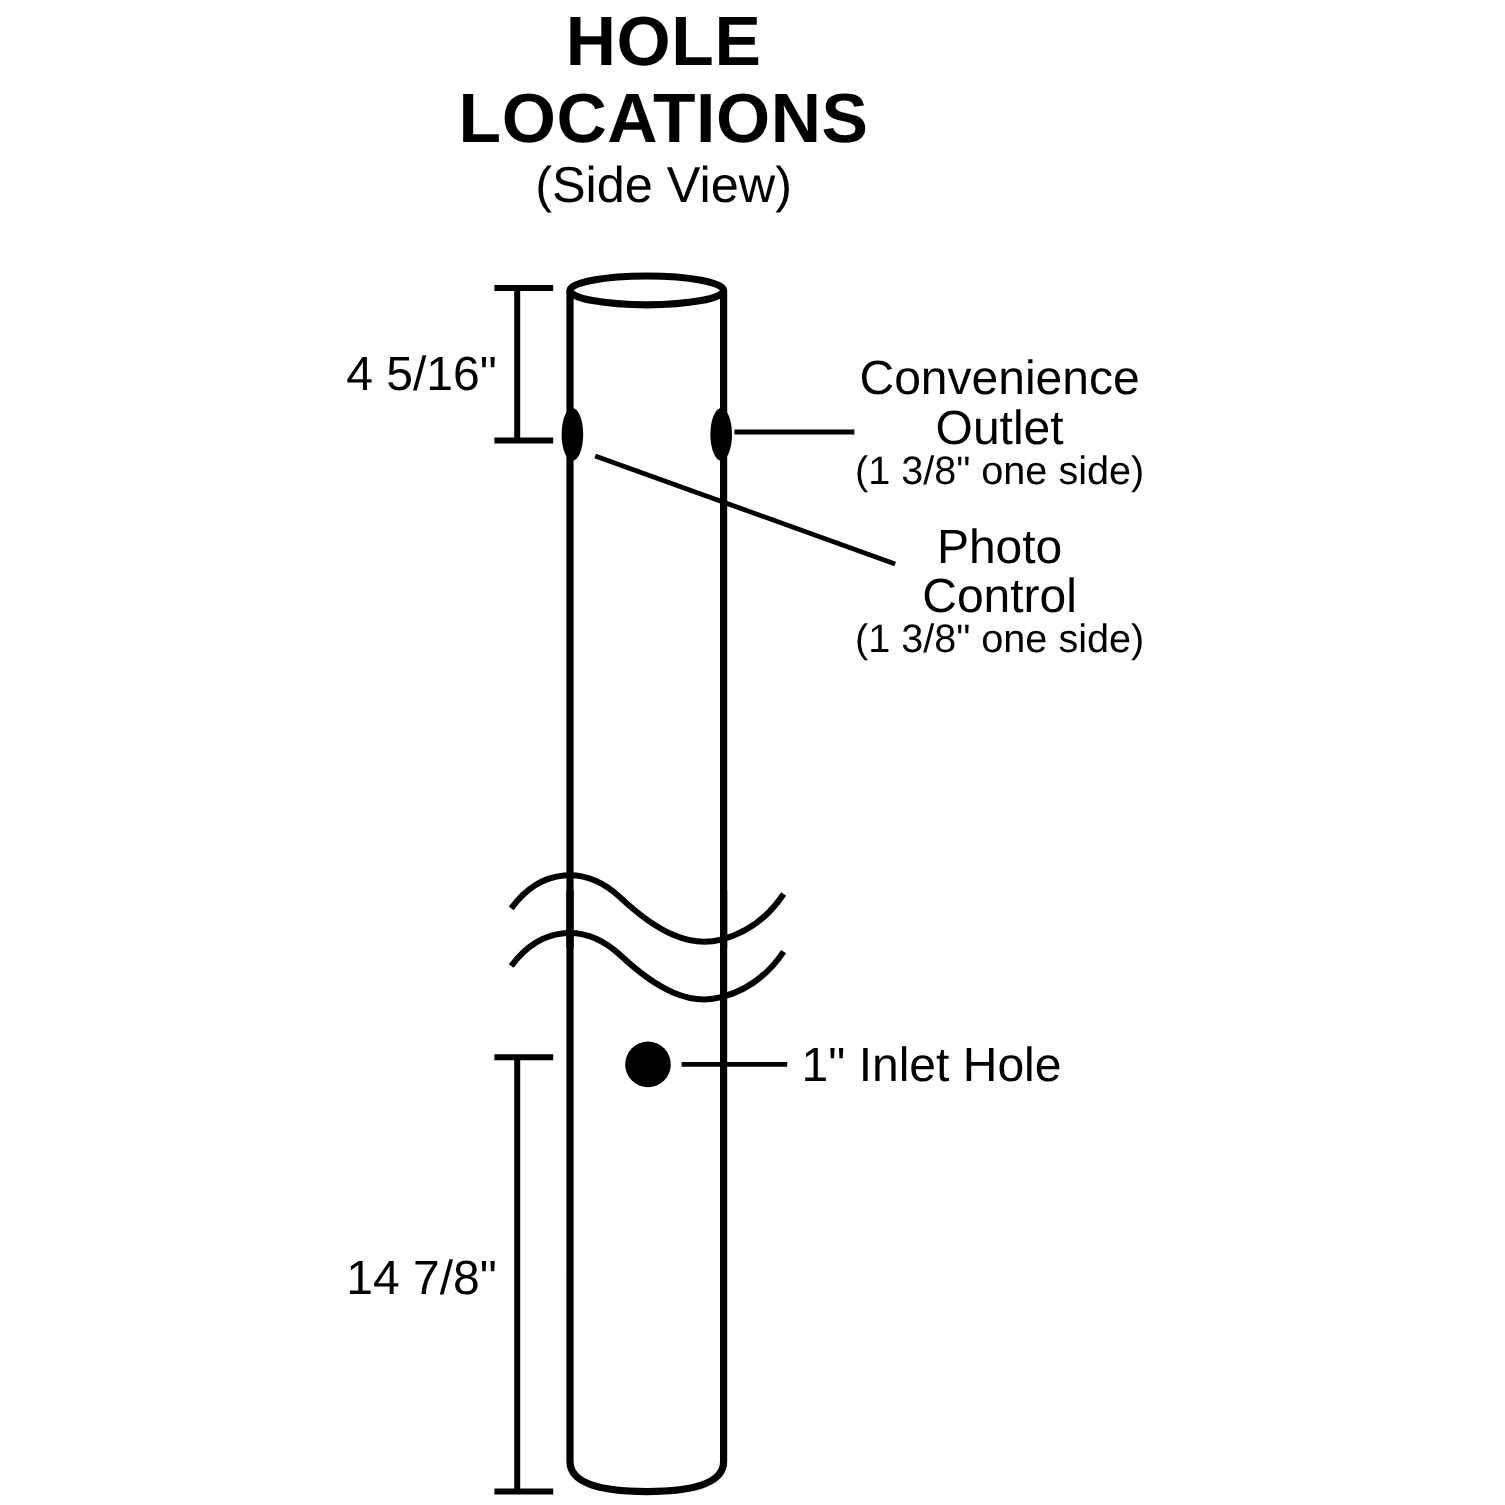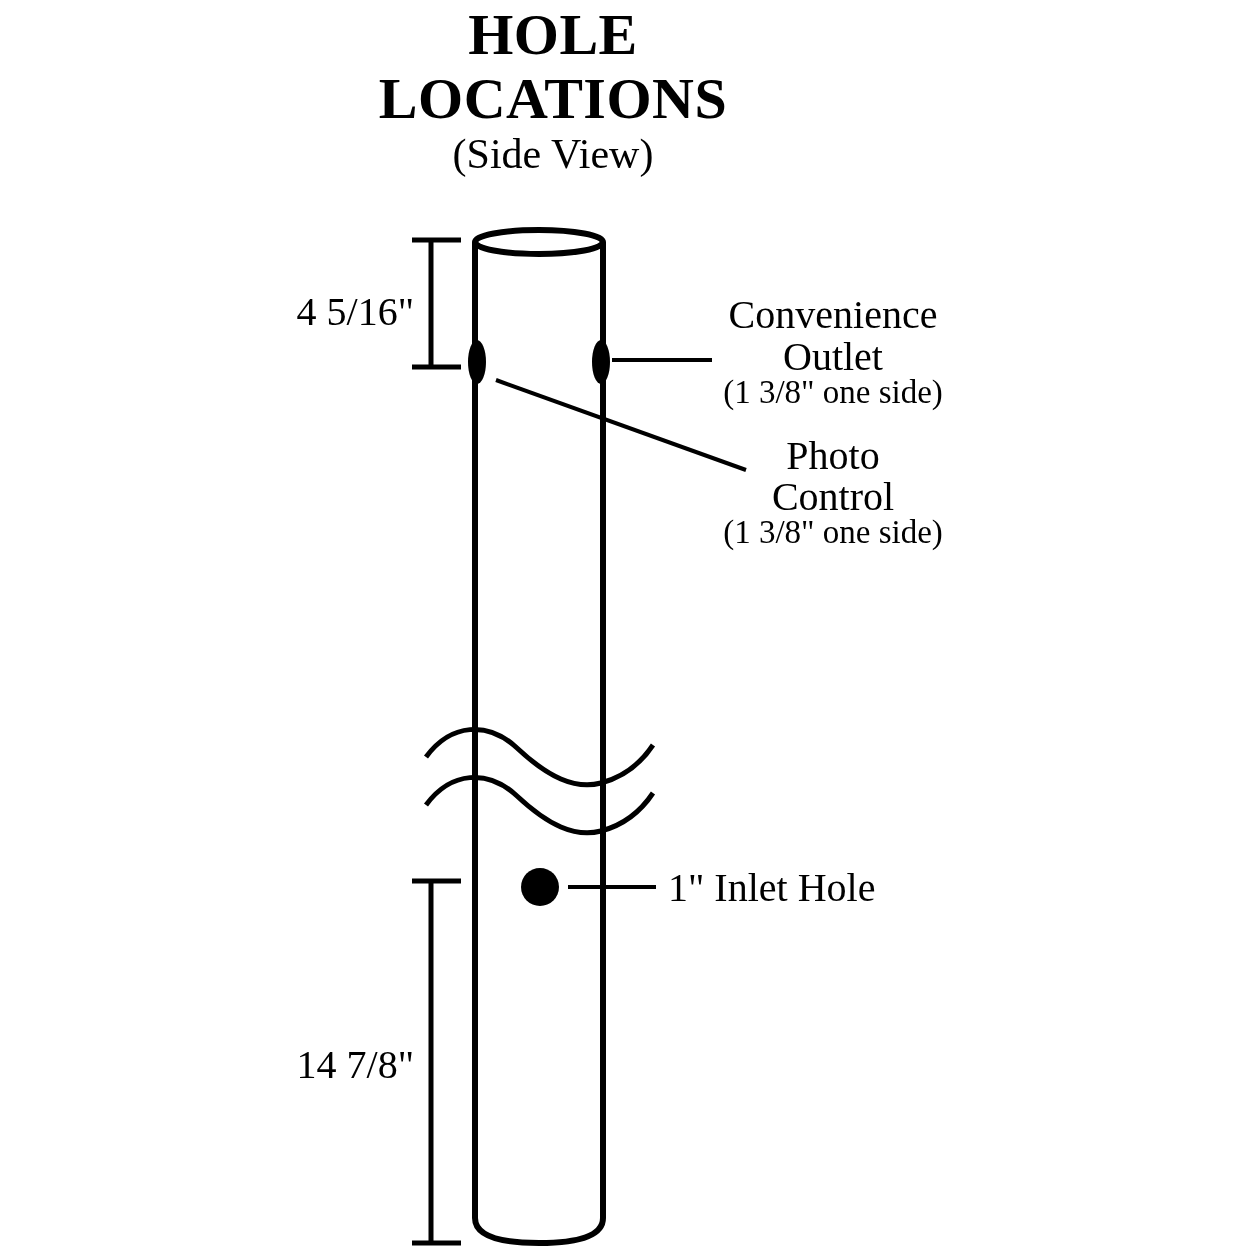--- a/index.html
+++ b/index.html
@@ -6,21 +6,21 @@
     margin: 0;
     padding: 0;
     background: #ffffff;
   }
   #page {
     position: relative;
     width: 1254px;
     height: 1254px;
     background: #ffffff;
     overflow: hidden;
-    font-family: Liberation Serif, serif;
+    font-family: Liberation Sans, sans-serif;
     color: #000000;
   }
   #drawing {
     position: absolute;
     left: 0;
     top: 0;
     width: 1254px;
     height: 1254px;
   }
   .ttl {

